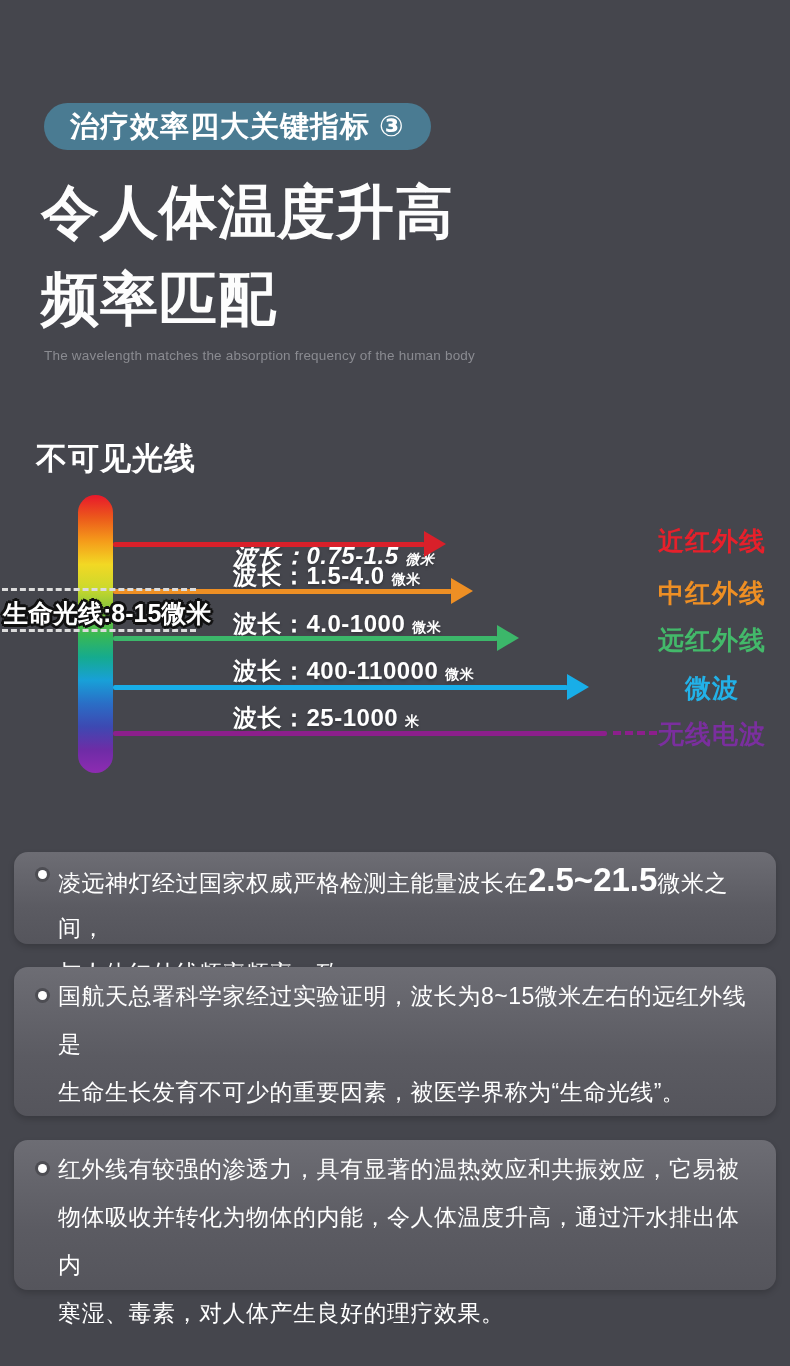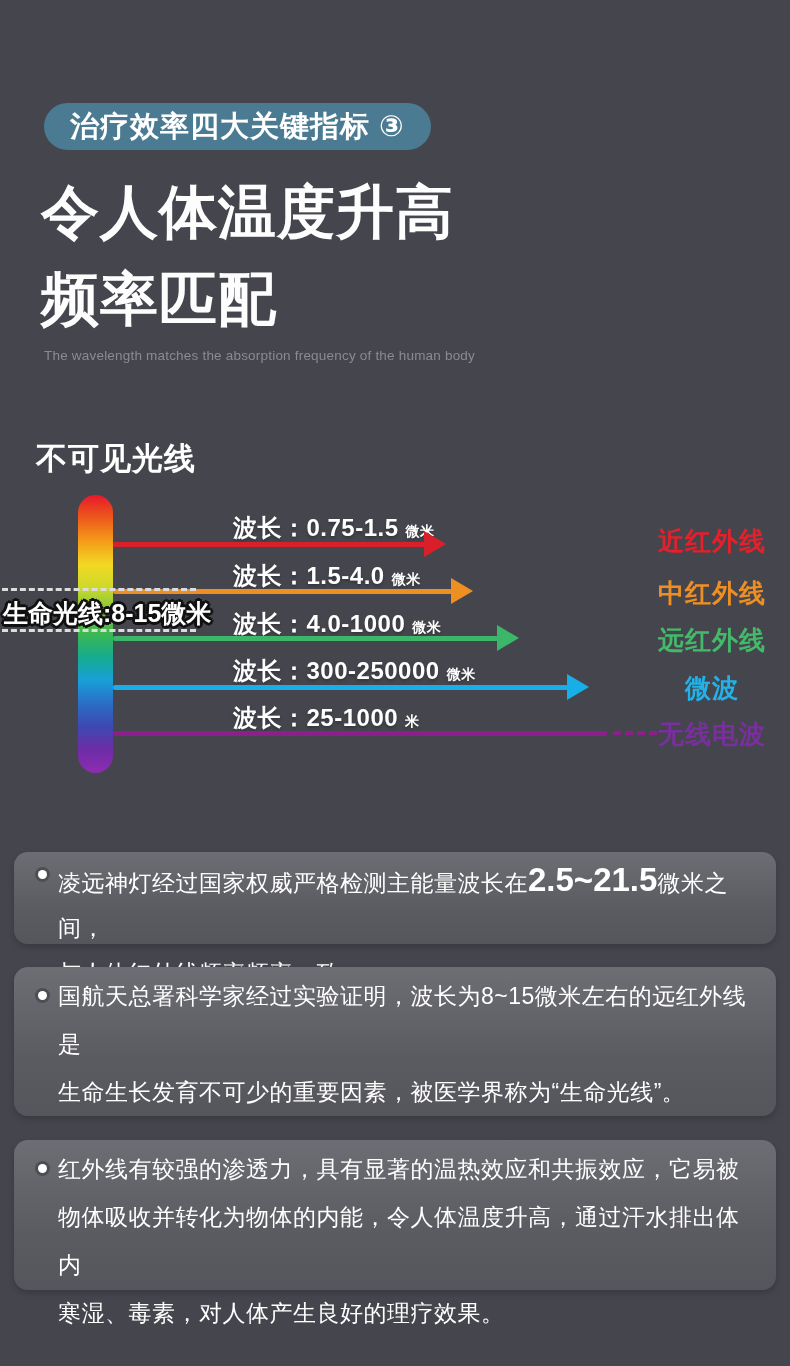--- a/index.html
+++ b/index.html
@@ -86,21 +86,21 @@
   <div class="title">
     <div>令人体温度升高</div>
     <div>频率匹配</div>
   </div>
   <div class="subtitle">The wavelength matches the absorption frequency of the human body</div>
 
   <div class="section-heading">不可见光线</div>
 
   <div class="spectrum-bar" style="background: linear-gradient(rgb(232, 24, 43), rgb(236, 90, 27), rgb(245, 156, 26), rgb(242, 216, 36), rgb(205, 217, 44), rgb(127, 196, 60), rgb(58, 184, 82), rgb(21, 171, 142), rgb(24, 160, 216), rgb(42, 110, 198), rgb(61, 73, 178), rgb(110, 44, 166), rgb(142, 44, 178));"></div>
 
-  <div class="wl-label" style="top:512px;">
+  <div class="wl-label" style="top:540px;font-style:italic;">
     <span>波长：</span><span>0.75-1.5</span><span class="unit">微米</span>
   </div>
   <div class="arrow-line" style="left: 113px; top: 542px; width: 312px; background: rgb(217, 32, 42);"></div>
   <div class="arrow-head" style="left: 424px; top: 531px; border-left-color: rgb(217, 32, 42);"></div>
   <div class="band-label" style="top: 524px; color: rgb(230, 32, 43);">近红外线</div>
 
   <div class="wl-label" style="top:560px;">
     <span>波长：</span><span>1.5-4.0</span><span class="unit">微米</span>
   </div>
   <div class="arrow-line" style="left: 113px; top: 589px; width: 339px; background: rgb(238, 143, 36);"></div>
@@ -108,21 +108,21 @@
   <div class="band-label" style="top: 576px; color: rgb(238, 143, 36);">中红外线</div>
 
   <div class="wl-label" style="top:608px;">
     <span>波长：</span><span>4.0-1000</span><span class="unit">微米</span>
   </div>
   <div class="arrow-line" style="left: 113px; top: 636px; width: 385px; background: rgb(60, 183, 106);"></div>
   <div class="arrow-head" style="left: 497px; top: 625px; border-left-color: rgb(60, 183, 106);"></div>
   <div class="band-label" style="top: 623px; color: rgb(67, 185, 106);">远红外线</div>
 
   <div class="wl-label" style="top:655px;">
-    <span>波长：</span><span>300-250000</span><span class="unit">微米</span>
+    <span>波长：</span><span>400-110000</span><span class="unit">微米</span>
   </div>
   <div class="arrow-line" style="left: 113px; top: 685px; width: 455px; background: rgb(24, 174, 232);"></div>
   <div class="arrow-head" style="left: 567px; top: 674px; border-left-color: rgb(24, 174, 232);"></div>
   <div class="band-label" style="top: 671px; color: rgb(34, 178, 232);">微波</div>
 
   <div class="wl-label" style="top:702px;">
     <span>波长：</span><span>25-1000</span><span class="unit">米</span>
   </div>
   <div class="arrow-line" style="left: 113px; top: 731px; width: 494px; background: rgb(140, 31, 140);"></div>
   <div class="dash-tail" style="left: 613px; top: 731px; width: 44px; border-top-color: rgb(140, 31, 140);"></div>

